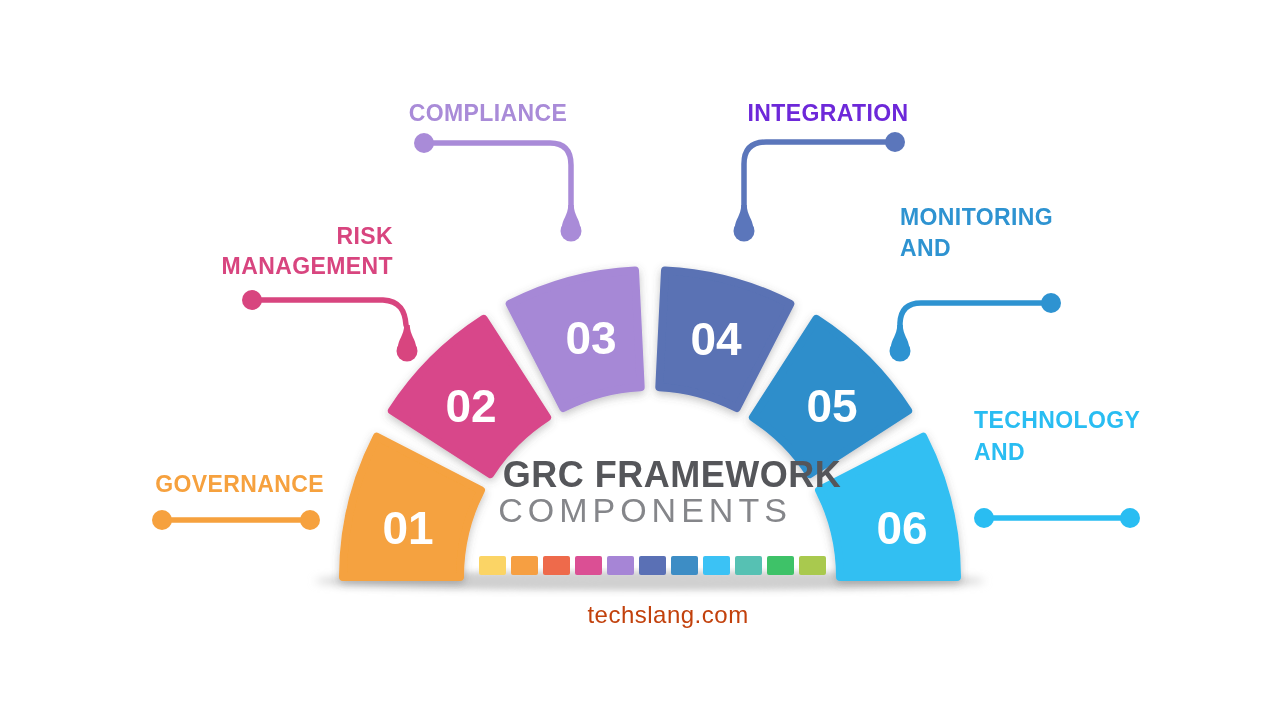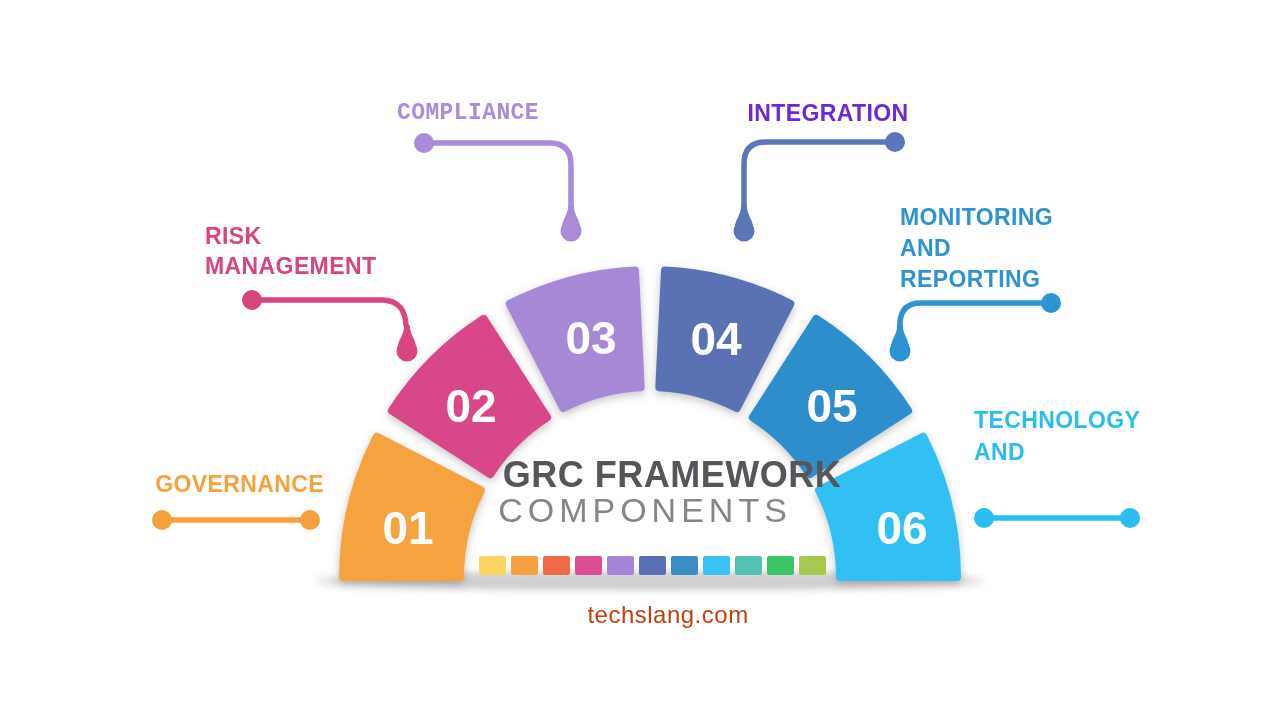--- a/index.html
+++ b/index.html
@@ -6,22 +6,22 @@
   #canvas{
     position:relative;width:1280px;height:717px;overflow:hidden;background:#ffffff;
     font-family:"Liberation Sans",sans-serif;
   }
   #arc{position:absolute;left:0;top:0;width:1280px;height:717px;}
   .label{
     position:absolute;font-weight:bold;font-size:23px;letter-spacing:.4px;line-height:30px;
   }
   .label span{display:block;}
   #lbl-governance{left:142px;top:469px;width:182px;text-align:right;}
-  #lbl-risk{left:205px;top:221px;width:202px;text-align:left;}
-  #lbl-compliance{left:397px;top:98px;width:182px;font-family:Liberation Mono, monospace;}
+  #lbl-risk{left:191px;top:221px;width:202px;text-align:right;}
+  #lbl-compliance{left:397px;top:98px;width:182px;text-align:center;}
   #lbl-integration{left:737px;top:98px;width:182px;text-align:center;}
   #lbl-monitoring{left:900px;top:189px;width:220px;text-align:left;line-height:31px;}
   #lbl-technology{left:974px;top:404px;width:220px;text-align:left;line-height:32px;}
   .title-wrap{position:absolute;left:0;width:1280px;text-align:center;padding-left:32px;}
   #title-line1{top:454px;font-size:36px;font-weight:bold;letter-spacing:.5px;}
   #title-line2{top:491px;font-size:34px;font-weight:normal;letter-spacing:5px;padding-left:5px;}
   #color-strip{
     position:absolute;left:479px;top:556px;display:flex;gap:5px;
   }
   #color-strip .swatch{width:27px;height:19px;border-radius:2px;}
@@ -107,21 +107,20 @@
     <span>COMPLIANCE</span>
   </div>
 
   <div class="label" id="lbl-integration" style="color: #6d28d9;">
     <span>INTEGRATION</span>
   </div>
 
   <div class="label" id="lbl-monitoring" style="color: rgb(46, 147, 209); margin-top: 13px;">
     <span>MONITORING</span>
     <span>AND</span>
-    <span>REPORTING</span>
   </div>
 
   <div class="label" id="lbl-technology" style="color: rgb(41, 189, 242);">
     <span>TECHNOLOGY</span>
     <span>AND</span>
   </div>
 
   <div class="title-wrap" id="title-line1" style="color: rgb(85, 86, 90);">GRC FRAMEWORK</div>
   <div class="title-wrap" id="title-line2" style="color: rgb(133, 134, 138);">COMPONENTS</div>
 

